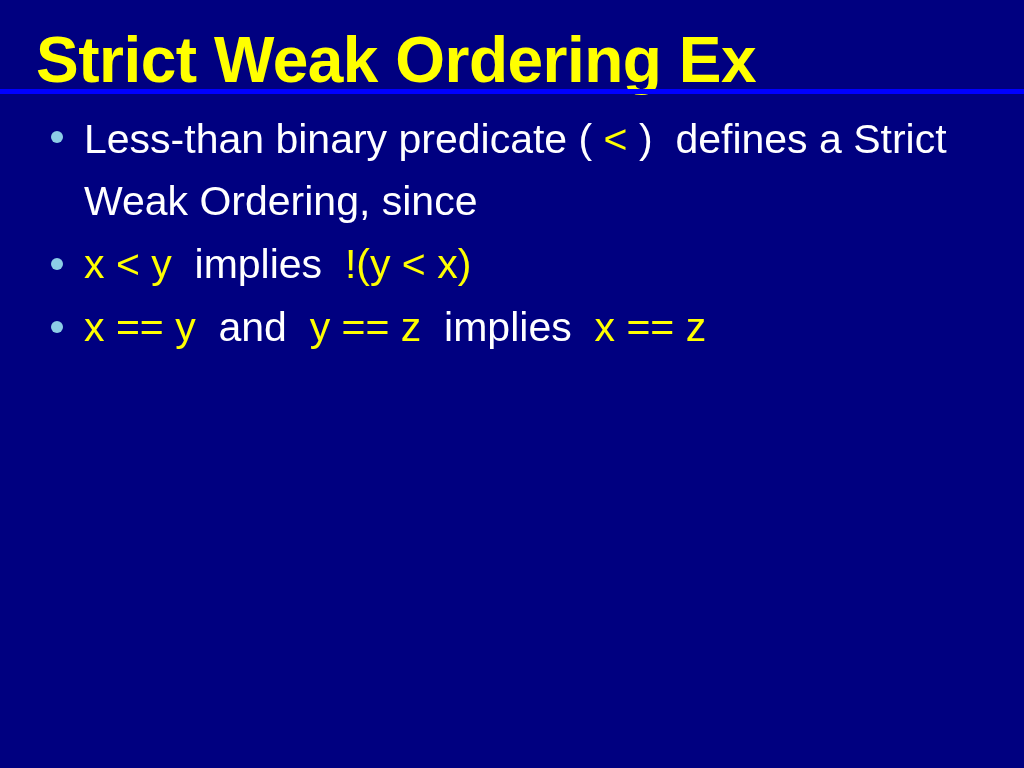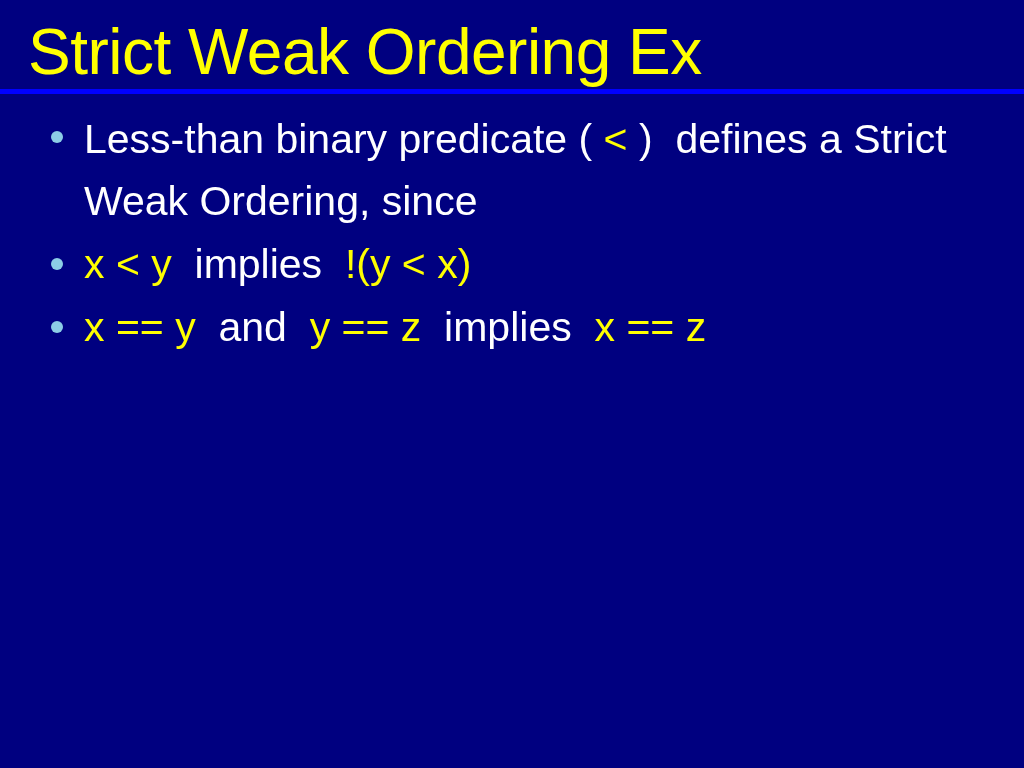--- a/index.html
+++ b/index.html
@@ -27,24 +27,24 @@
     position: absolute;
     left: 0;
     top: 0;
     width: 1024px;
     height: 89px;
   }
   #slide-title {
     position: absolute;
     left: 20px;
     top: 2px;
-    margin: 8px;
+    margin: 16px;
     font-size: 64px;
     line-height: 84px;
-    font-weight: normal;
+    font-weight: bold;
     color: #FFFF00;
     white-space: nowrap;
     letter-spacing: -0.5px;
   }
   #title-rule {
     position: absolute;
     left: 0;
     top: 89px;
     width: 1024px;
     height: 5px;

